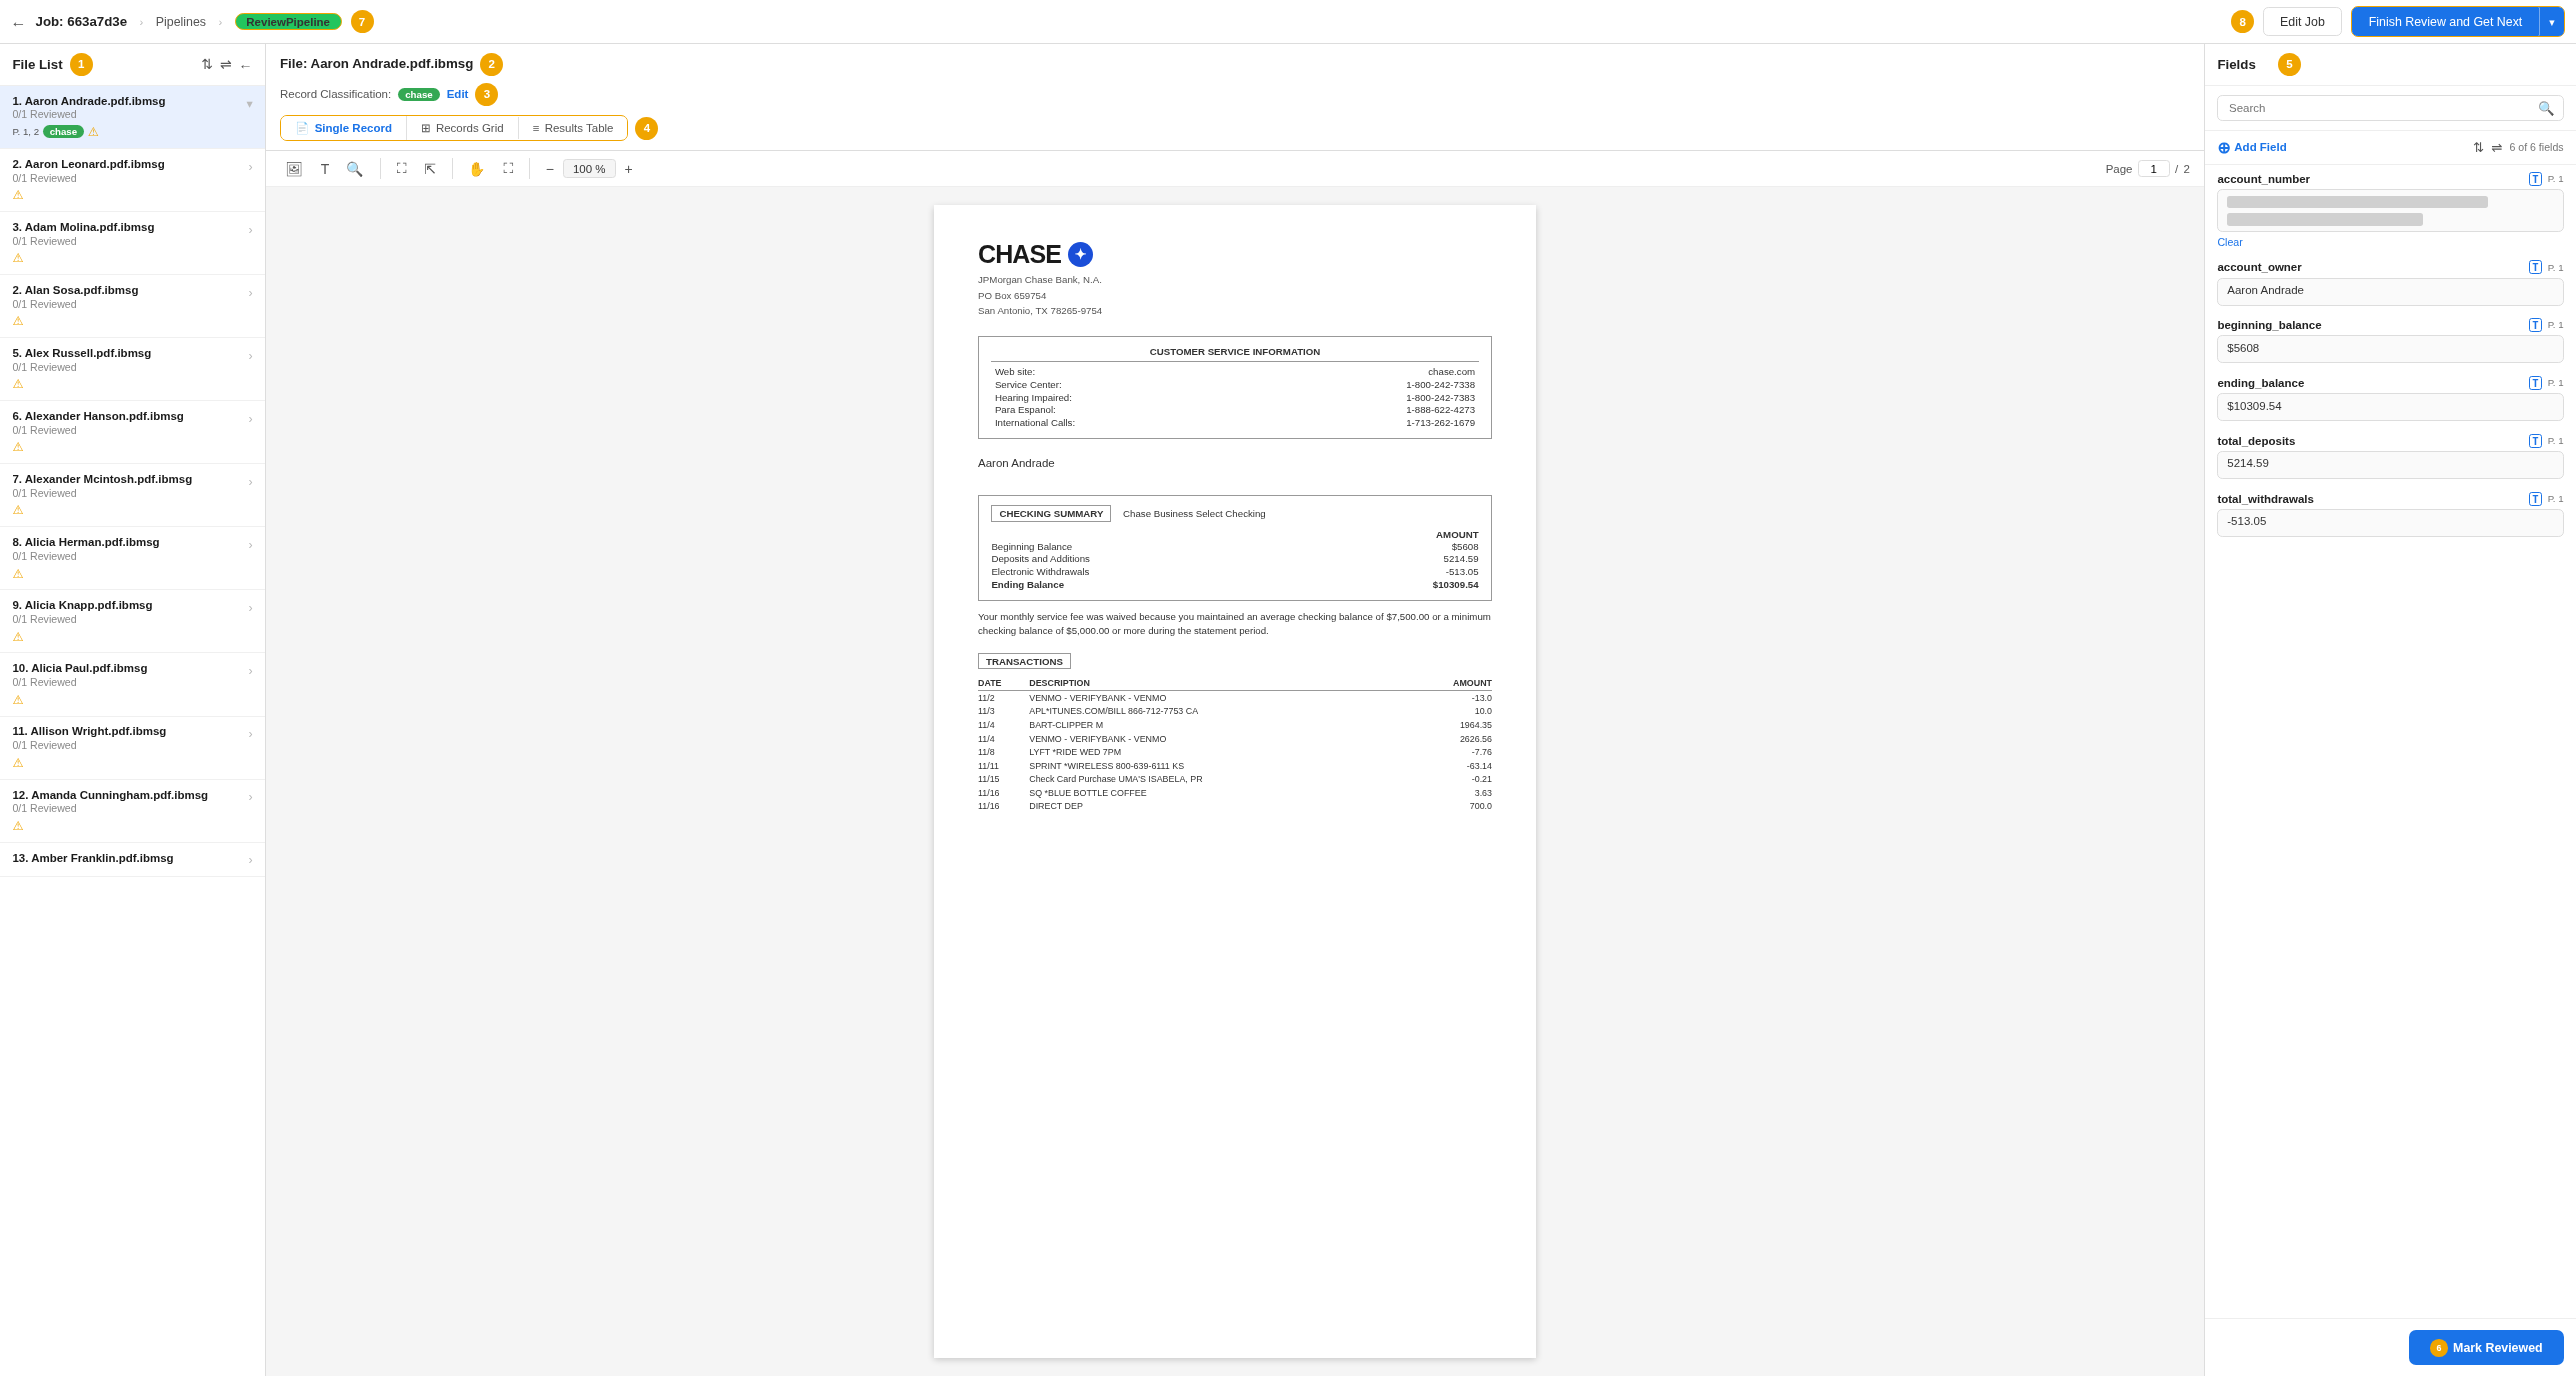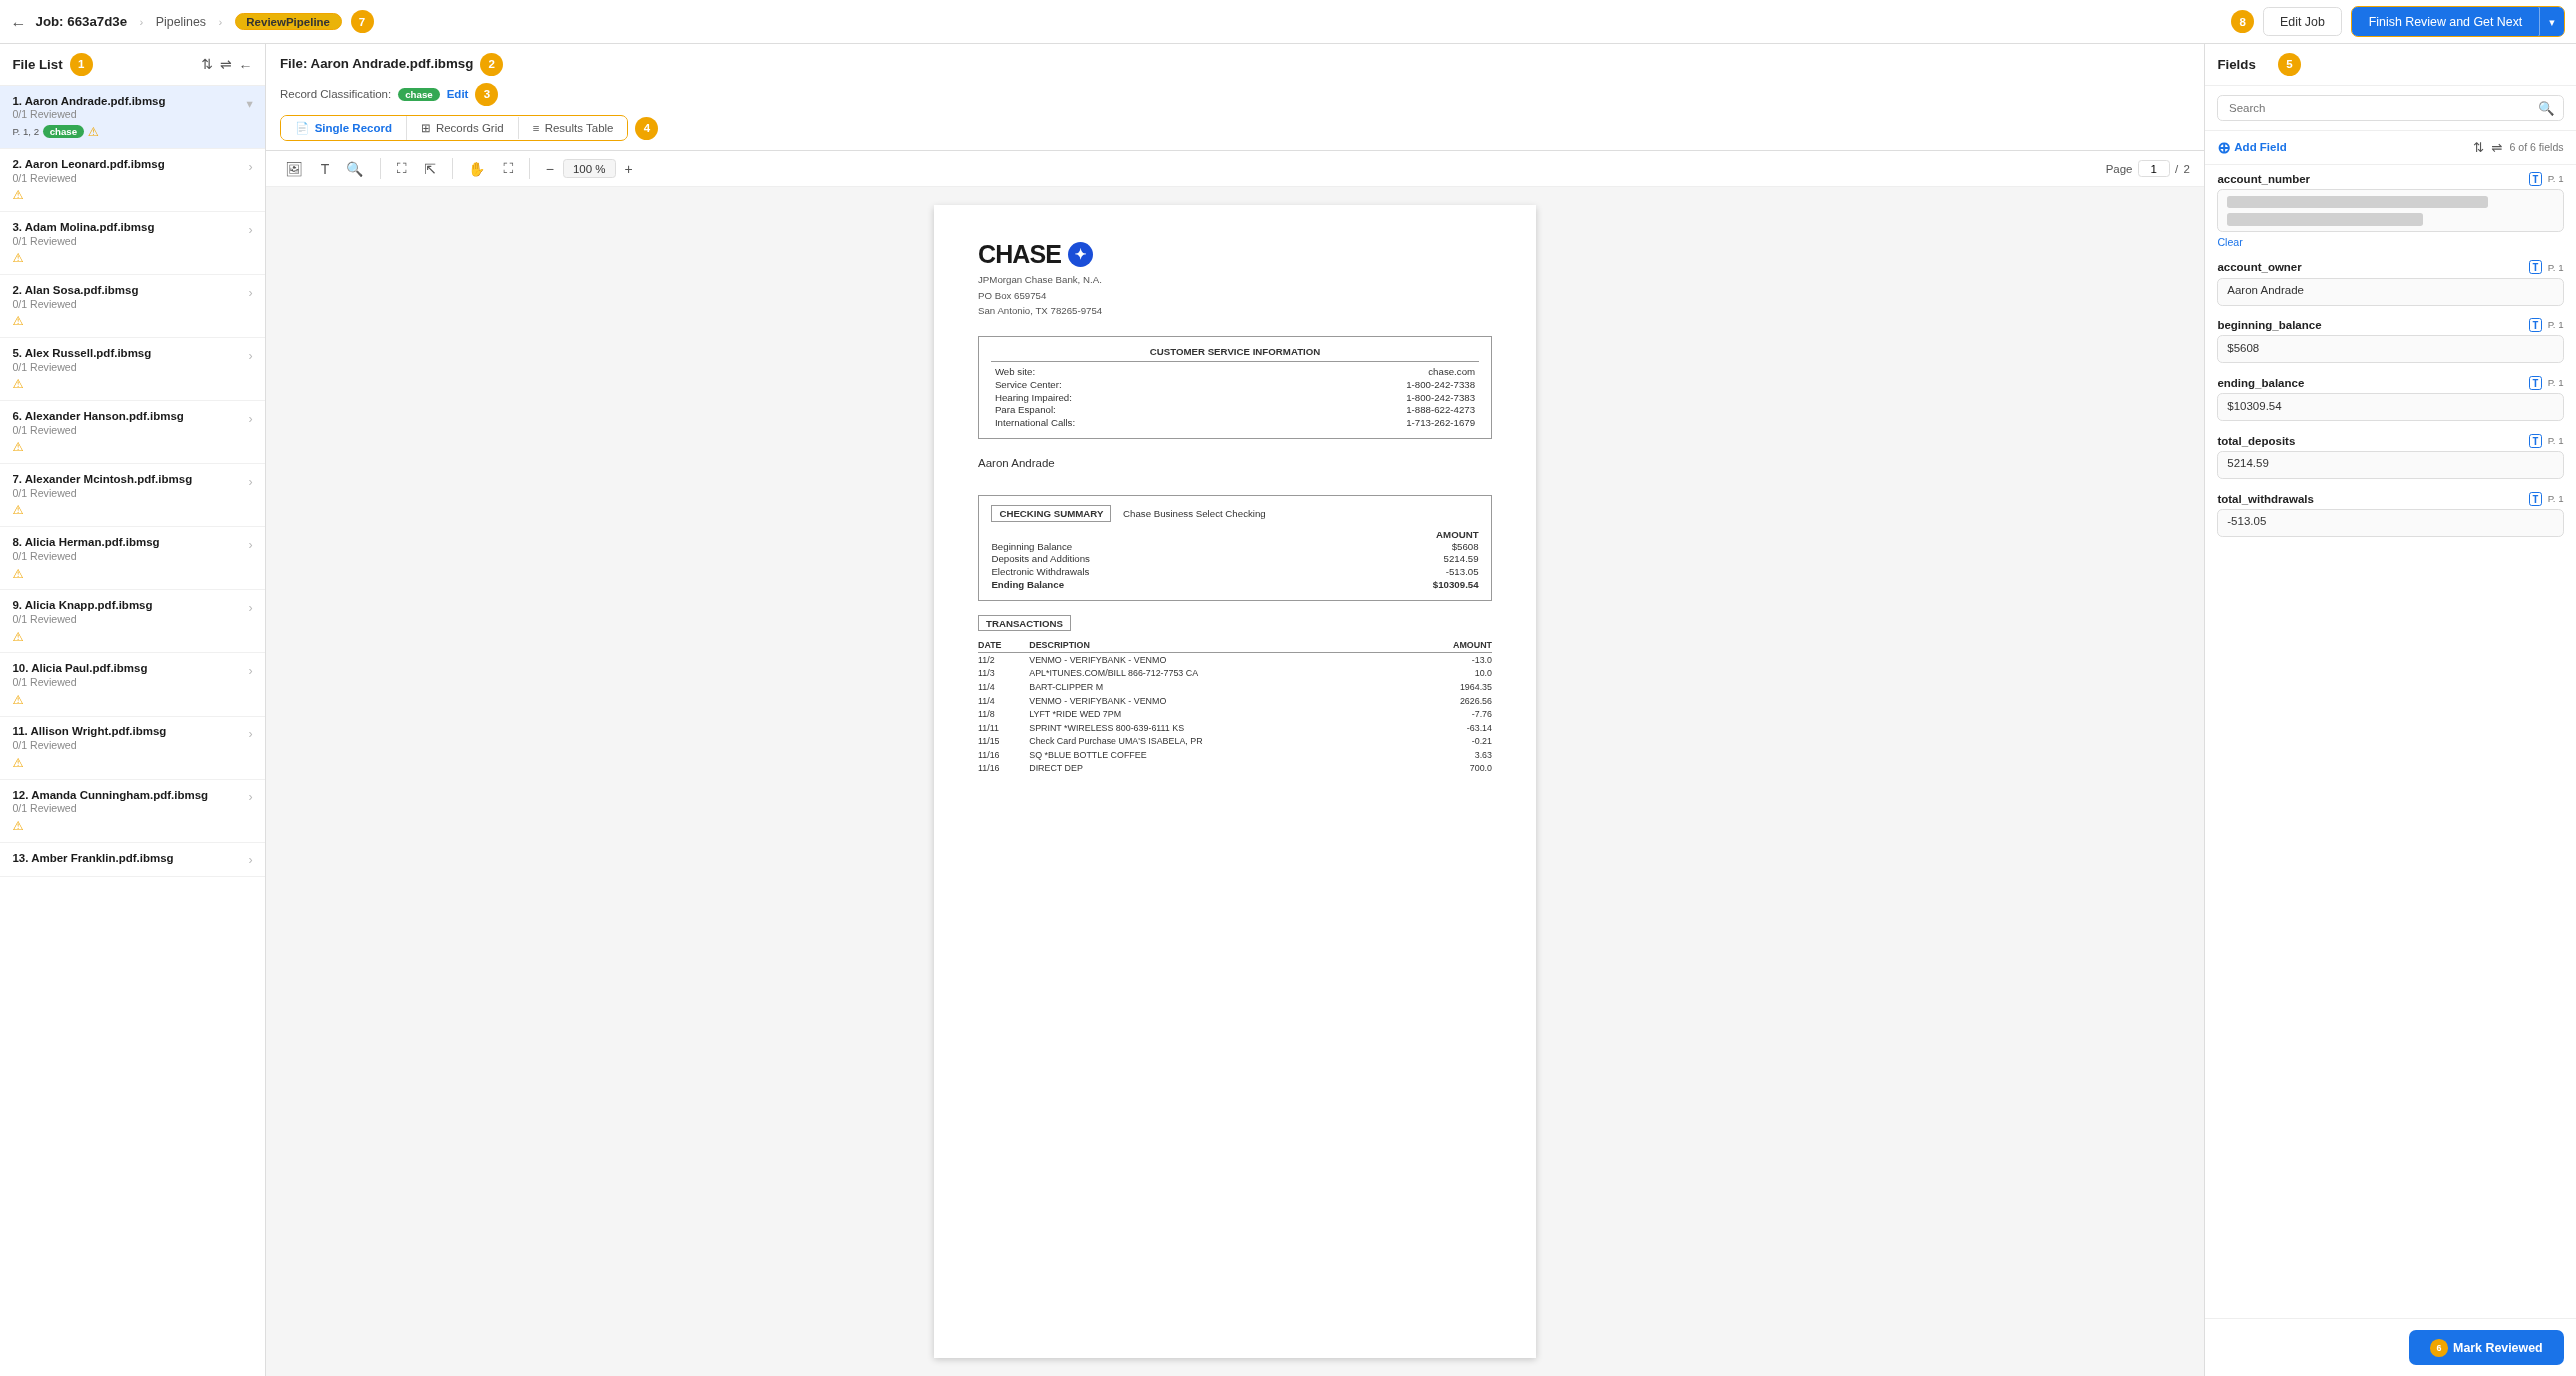--- a/index.html
+++ b/index.html
@@ -12,21 +12,21 @@
       gap: 8.9px;
     }
     .topbar-back {
       font-size: 16px; cursor: pointer; color: #555;
       background: none; border: none;
     }
     .topbar-job { font-weight: 600; font-size: 13.3px; color: #222; }
     .topbar-sep { color: #bbb; margin: 0 3.5px; }
     .topbar-pipeline { color: #555; font-size: 12.4px; }
     .pipeline-badge {
-      background: #eab308; border: 1.8px solid #f0a500; border-radius: 17.7px;
+      background: #22c55e; border: 1.8px solid #f0a500; border-radius: 17.7px;
       padding: 1.8px 10.6px; font-size: 11.5px; font-weight: 600; color: #333;
     }
     .badge-number {
       background: #f0a500; border-radius: 50%; width: 23px; height: 23px;
       display: flex; align-items: center; justify-content: center;
       font-size: 11.5px; font-weight: 700; color: #fff;
     }
     .topbar-spacer { flex: 1; }
     .btn-edit-job {
       background: #fff; border: 0.9px solid #ddd; border-radius: 5.3px;
@@ -502,20 +502,21 @@
                   <td>Electronic Withdrawals</td>
                   <td>-513.05</td>
                 </tr>
               <tr>
                   <td class="bold">Ending Balance</td>
                   <td class="bold">$10309.54</td>
                 </tr>
             </tbody>
           </table>
         </div>
+        <div class="waiver-text">Your monthly service fee was waived because you maintained an average checking balance of $7,500.00 or a minimum checking balance of $5,000.00 or more during the statement period.</div>
 
         <div class="transactions-section">
           <span class="trans-title-box">TRANSACTIONS</span>
           <table class="trans-table">
             <thead>
               <tr>
                 <th>DATE</th>
                 <th>DESCRIPTION</th>
                 <th>AMOUNT</th>
               </tr>

